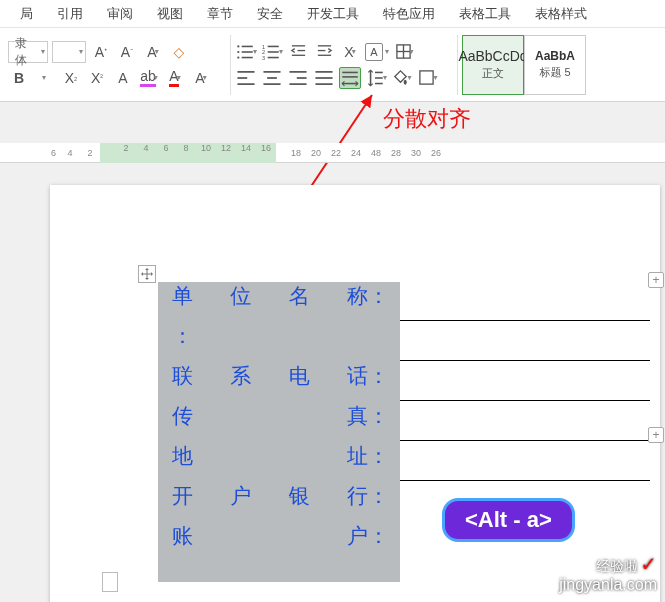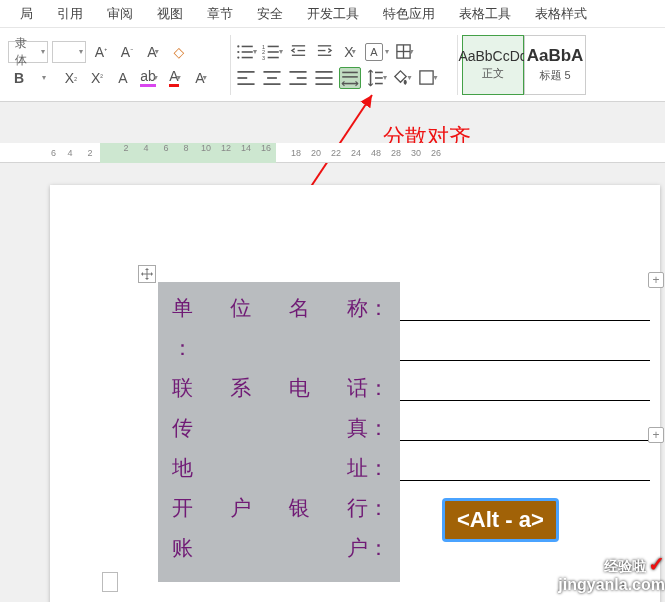--- a/index.html
+++ b/index.html
@@ -18,53 +18,53 @@
   .drop { font-size: 8px; color: #888; margin-left: -2px; }
 
   .font-sel { border: 1px solid #ccc; height: 22px; padding: 0 14px 0 6px; font-size: 12px; color: #666; display: flex; align-items: center; background: #fff; position: relative; width: 40px; }
   .font-sel .drop { position: absolute; right: 2px; }
 
   .vr { width: 1px; background: #e0e0e0; height: 60px; margin: 0 4px; }
 
   .style-box { border: 1px solid #43a047; background: #e7f3e9; width: 62px; height: 60px; display: flex; flex-direction: column; align-items: center; justify-content: center; font-size: 11px; }
   .style-box.plain { border-color: #ccc; background: #fff; }
   .style-box .preview { font-size: 14px; color: #333; }
-  .style-box.plain .preview { font-weight: bold; font-size: 17px; }
+  .style-box.plain .preview { font-weight: bold; font-size: 12px; }
   .style-box .lbl { font-size: 11px; color: #555; margin-top: 2px; }
 
   
   .btn-s.hl { background: #c1dcc2; border: 1px solid #43a047; }
 
   svg.icon { width: 17px; height: 17px; stroke: #555; stroke-width: 1.4; fill: none; }
   svg.lines line { stroke: #555; stroke-width: 1.4; }
 
   
-  .anno { position: absolute; left: 383px; top: 122px; font-family: KaiTi, serif; font-size: 22px; color: #e11; }
+  .anno { position: absolute; left: 383px; top: 104px; font-family: KaiTi, serif; font-size: 22px; color: #e11; }
   .arrow { position: absolute; left: 232px; top: 90px; pointer-events: none; }
 
   
   .ruler { position: absolute; top: 143px; left: 0; right: 0; height: 20px; background: #fff; border-bottom: 1px solid #d4d4d4; display: flex; align-items: center; font-size: 9px; color: #888; }
   .ruler .tick { width: 20px; text-align: center; }
   .ruler .margin { background: #cde7d0; height: 20px; }
 
   
   .page { position: absolute; top: 185px; left: 50px; width: 610px; height: 420px; background: #fff; box-shadow: 0 1px 4px rgba(0,0,0,.25); }
   .movehandle { position: absolute; left: 138px; top: 265px; width: 18px; height: 18px; border: 1px solid #aaa; background: #fff; display: flex; align-items: center; justify-content: center; cursor: move; }
 
   .tblsel { position: absolute; left: 158px; top: 282px; width: 242px; height: 300px; background: #b9bcbf; font-family: KaiTi, STKaiti, serif; }
-  .tblsel .r { height: 40px; display: flex; align-items: flex-end; padding: 0 14px; font-size: 21px; color: #701a75; }
+  .tblsel .r { height: 40px; display: flex; align-items: flex-start; padding: 0 14px; font-size: 21px; color: #1d4ed8; }
   .tblsel .chars { flex: 1; text-align-last: justify; text-align: justify; }
   .tblsel .colon { width: 18px; text-align: right; }
   .underline { position: absolute; left: 400px; width: 250px; height: 1px; background: #000; }
 
   .plus { position: absolute; width: 16px; height: 16px; border: 1px solid #aaa; border-radius: 2px; background: #fff; display: flex; align-items: center; justify-content: center; font-size: 12px; color: #888; cursor: pointer; }
 
   
-  .keybadge { position: absolute; left: 442px; top: 498px; background: #a16207; border: 3px solid #4aa3ff; color: #fff; font-family: Arial, sans-serif; font-size: 22px; font-weight: bold; padding: 6px 12px; border-radius: 4px; }
-  .wm { position: absolute; right: 0; bottom: 8px; color: #fff; font-weight: bold; font-size: 14px; text-shadow: 0 0 3px #000; text-align: right; }
+  .keybadge { position: absolute; left: 442px; top: 498px; background: #6d28d9; border: 3px solid #4aa3ff; color: #fff; font-family: Arial, sans-serif; font-size: 22px; font-weight: bold; padding: 6px 20px; border-radius: 16px; }
+  .wm { position: absolute; right: 8px; bottom: 8px; color: #fff; font-weight: normal; font-size: 14px; text-shadow: 0 0 3px #000; text-align: right; }
   .wm .chk { color: #e11; font-size: 20px; margin-left: 2px; }
   .wm .sub { font-size: 16px; }
 
   .pgicon { position: absolute; left: 102px; top: 572px; width: 16px; height: 20px; border: 1px solid #bbb; background: #fff; }
 </style>
 </head>
 <body>
 
 <div class="tabs">
   <div class="tab">局</div>

